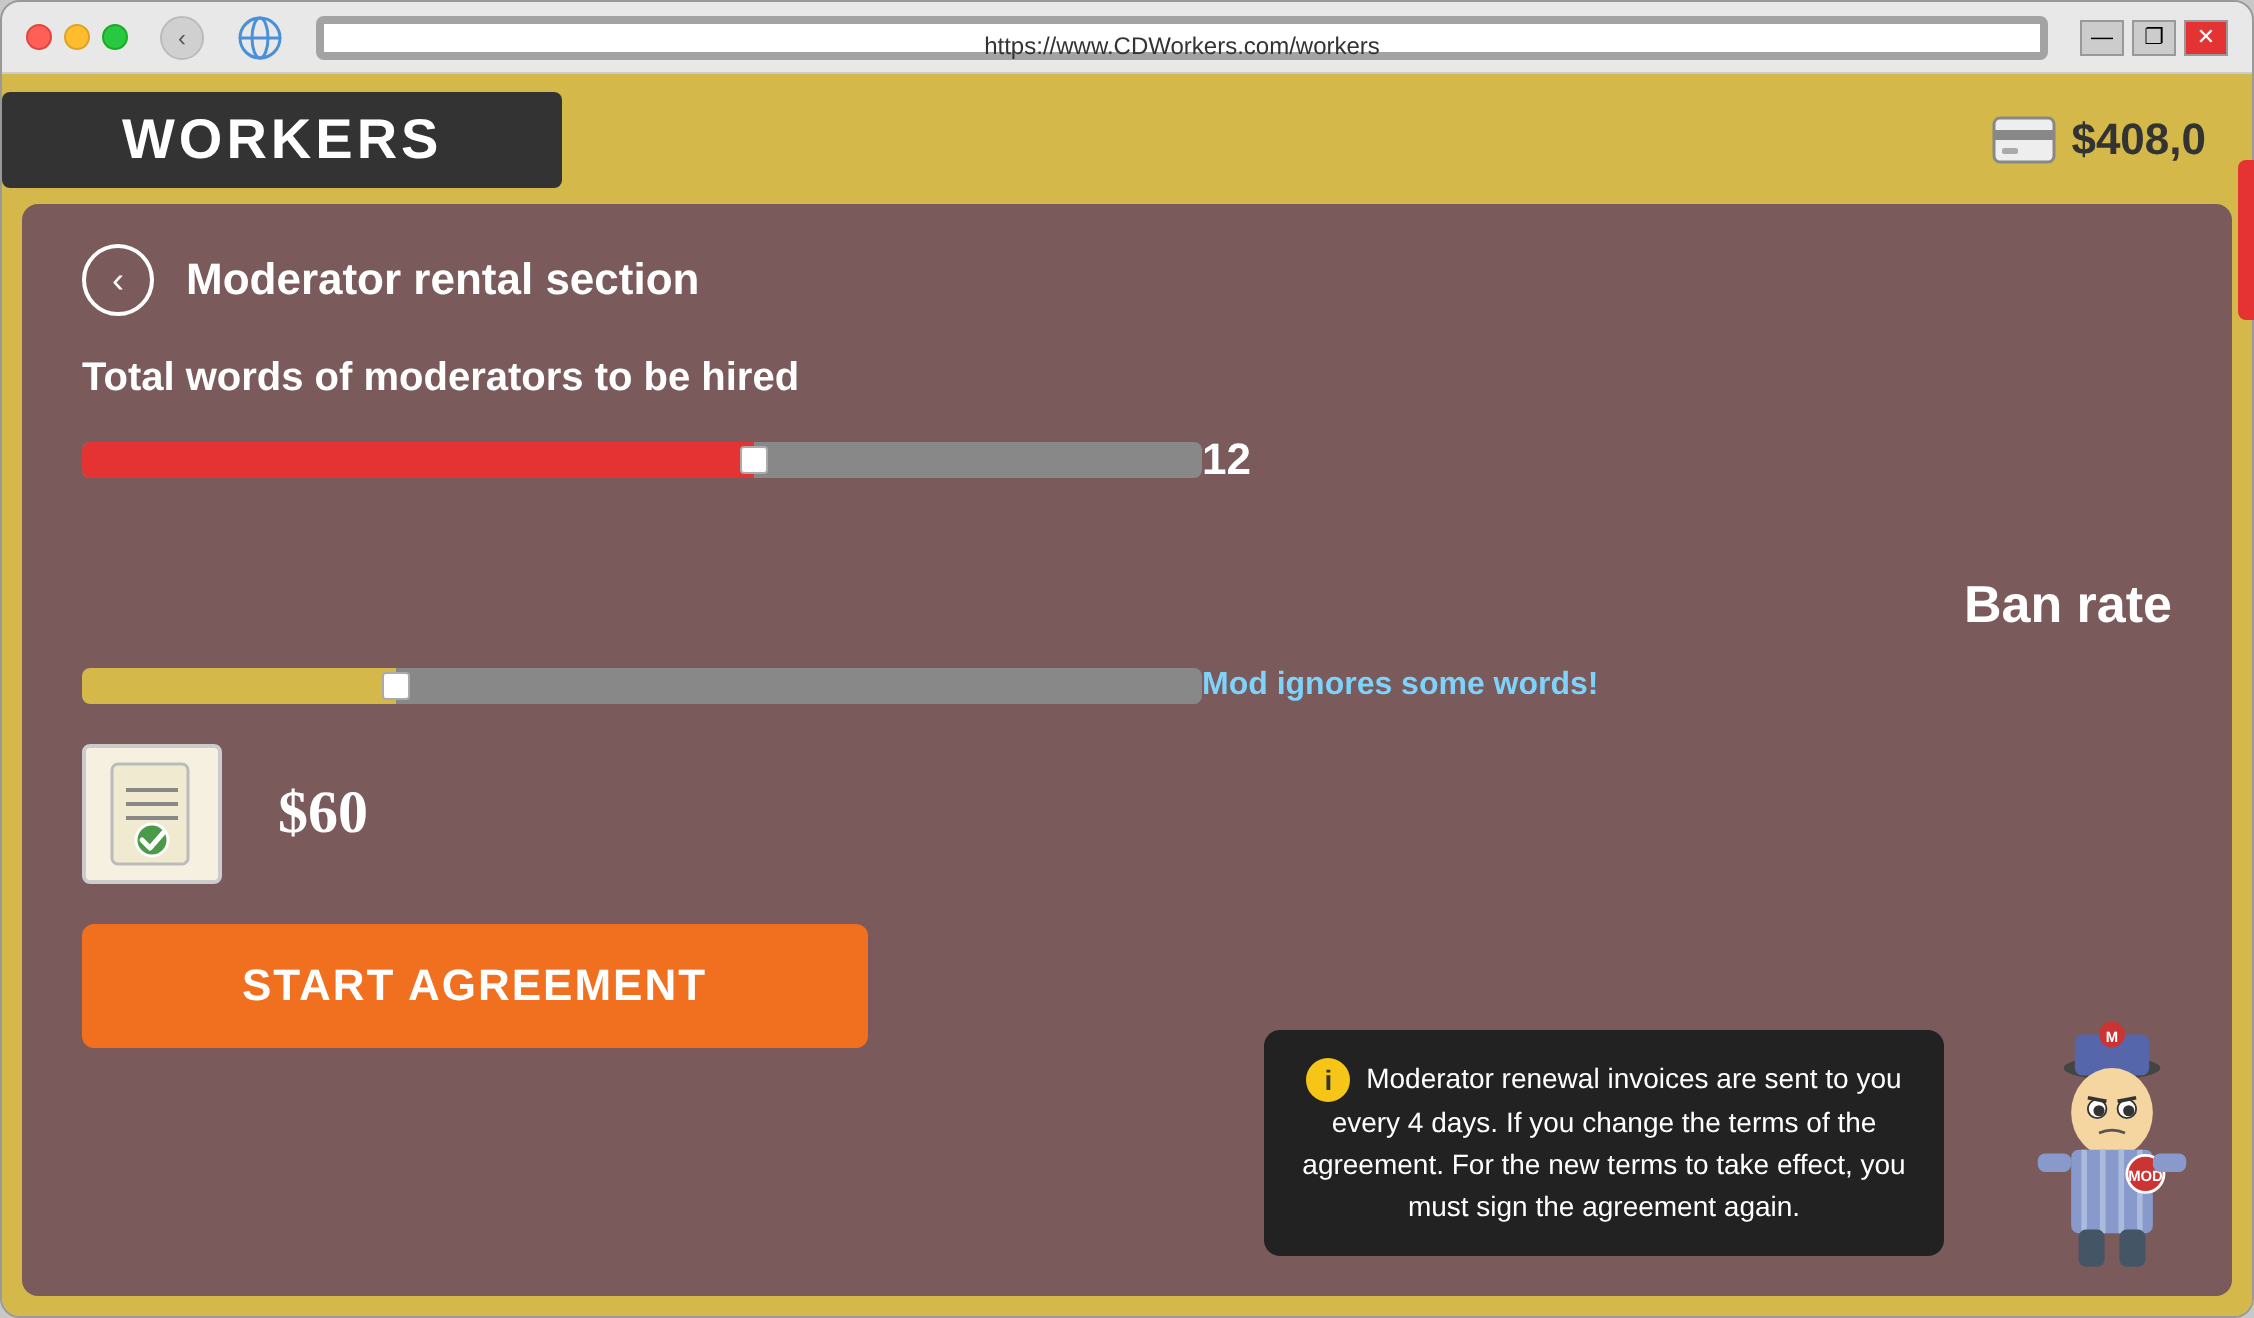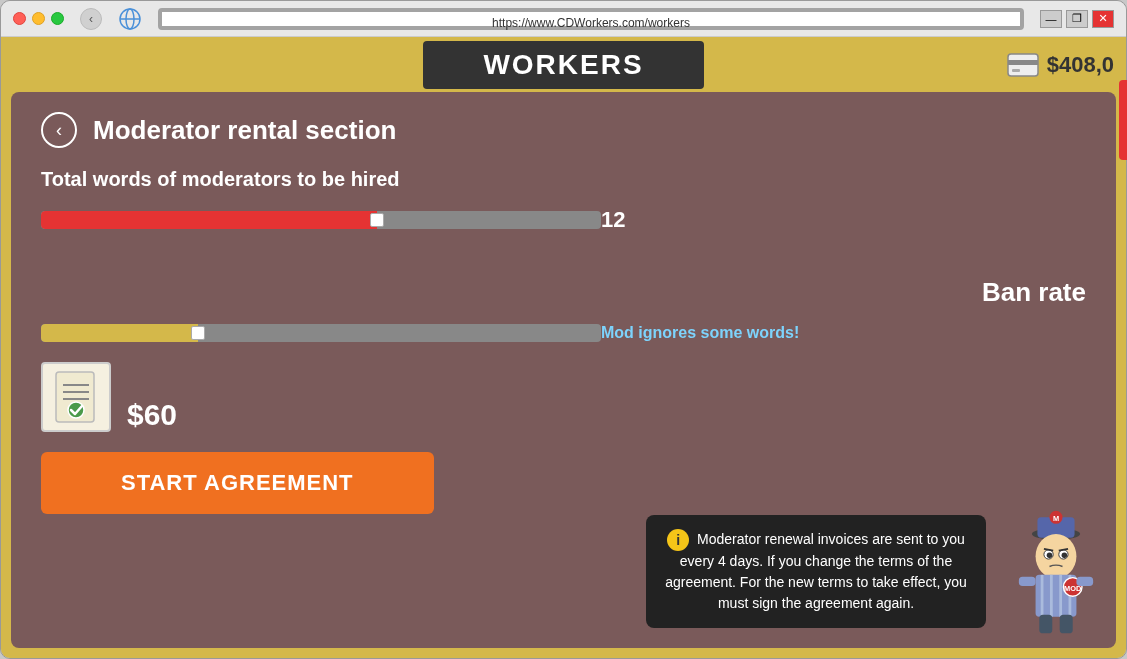--- a/index.html
+++ b/index.html
@@ -102,45 +102,45 @@
     
     .browser-content {
       flex: 1;
       display: flex;
       flex-direction: column;
       background: #d4b84a;
     }
 
     
     .top-bar {
-      height: 55px;
+      height: 65px;
       background: #d4b84a;
       display: flex;
       align-items: center;
-      justify-content: center;
+      justify-content: flex-start;
       position: relative;
       flex-shrink: 0;
     }
 
     .workers-title-box {
       background: #333;
       padding: 8px 60px;
       border-radius: 4px;
     }
 
     .workers-title {
       font-size: 28px;
       font-weight: 900;
       color: white;
       letter-spacing: 2px;
     }
 
     .balance-area {
       position: absolute;
-      right: 12px;
+      right: 23px;
       display: flex;
       align-items: center;
       gap: 8px;
     }
 
     .balance-text {
       font-size: 22px;
       font-weight: bold;
       color: #333;
     }
@@ -172,21 +172,21 @@
       background: transparent;
       display: flex;
       align-items: center;
       justify-content: center;
       cursor: pointer;
       color: #fff;
       font-size: 18px;
     }
 
     .section-title {
-      font-size: 26px;
+      font-size: 22px;
       font-weight: bold;
       color: white;
     }
 
     
     .mod-count-label {
       font-size: 20px;
       font-weight: bold;
       color: white;
       margin-bottom: 16px;
@@ -259,24 +259,25 @@
     
     .ban-slider-note {
       font-size: 16px;
       font-weight: bold;
       color: #7dd3fc;
     }
 
     
     .invoice-row {
       display: flex;
-      align-items: flex-end;
-      gap: 16px;
+      align-items: center;
+      gap: 28px;
       margin-top: 16px;
       margin-bottom: 20px;
+      font-family: Liberation Serif, serif;
     }
 
     .invoice-icon {
       width: 70px;
       height: 70px;
       background: #f5f0e0;
       border-radius: 4px;
       border: 2px solid #ccc;
       display: flex;
       align-items: center;
@@ -301,21 +302,21 @@
       border-radius: 6px;
       padding: 18px 80px;
       cursor: pointer;
       letter-spacing: 1px;
       display: block;
     }
 
     
     .tooltip-box {
       position: absolute;
-      right: 130px;
+      right: 144px;
       bottom: 20px;
       width: 340px;
       background: #222;
       border-radius: 8px;
       padding: 14px 16px;
       color: white;
       font-size: 14px;
       line-height: 1.5;
       text-align: center;
     }

